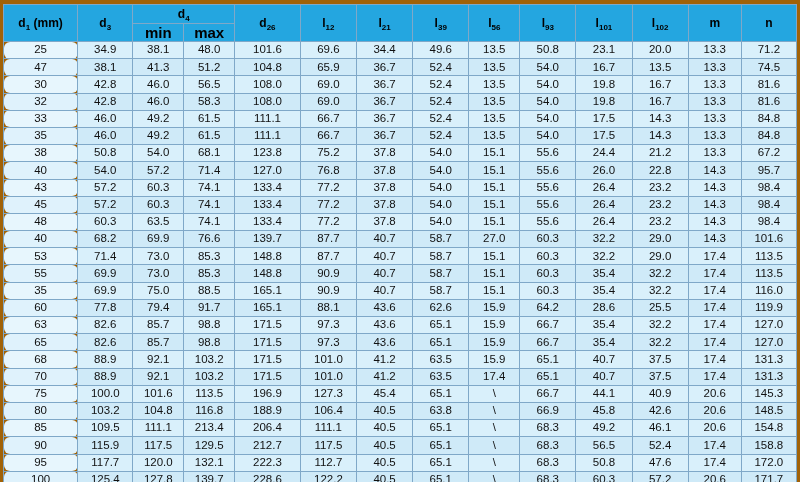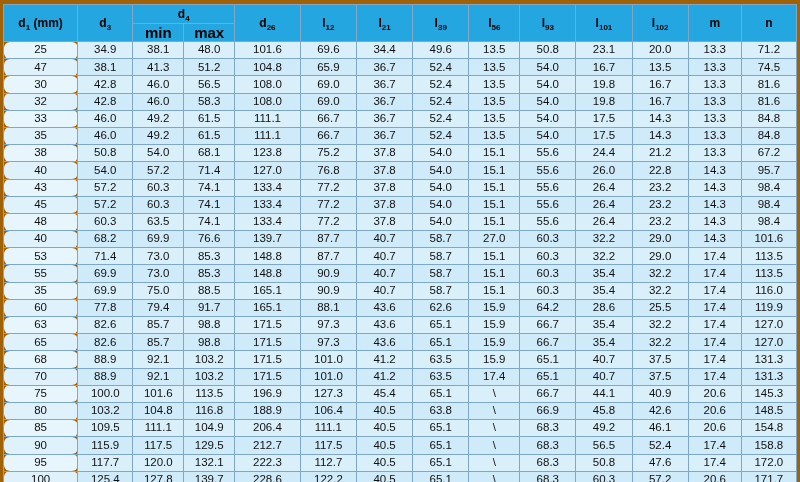--- a/index.html
+++ b/index.html
@@ -464,21 +464,21 @@
           <td>66.9</td>
           <td>45.8</td>
           <td>42.6</td>
           <td>20.6</td>
           <td>148.5</td>
         </tr>
         <tr>
           <td class="firstcol">85</td>
           <td>109.5</td>
           <td>111.1</td>
-          <td>104.9</td>
+          <td>213.4</td>
           <td>206.4</td>
           <td>111.1</td>
           <td>40.5</td>
           <td>65.1</td>
           <td>\</td>
           <td>68.3</td>
           <td>49.2</td>
           <td>46.1</td>
           <td>20.6</td>
           <td>154.8</td>

